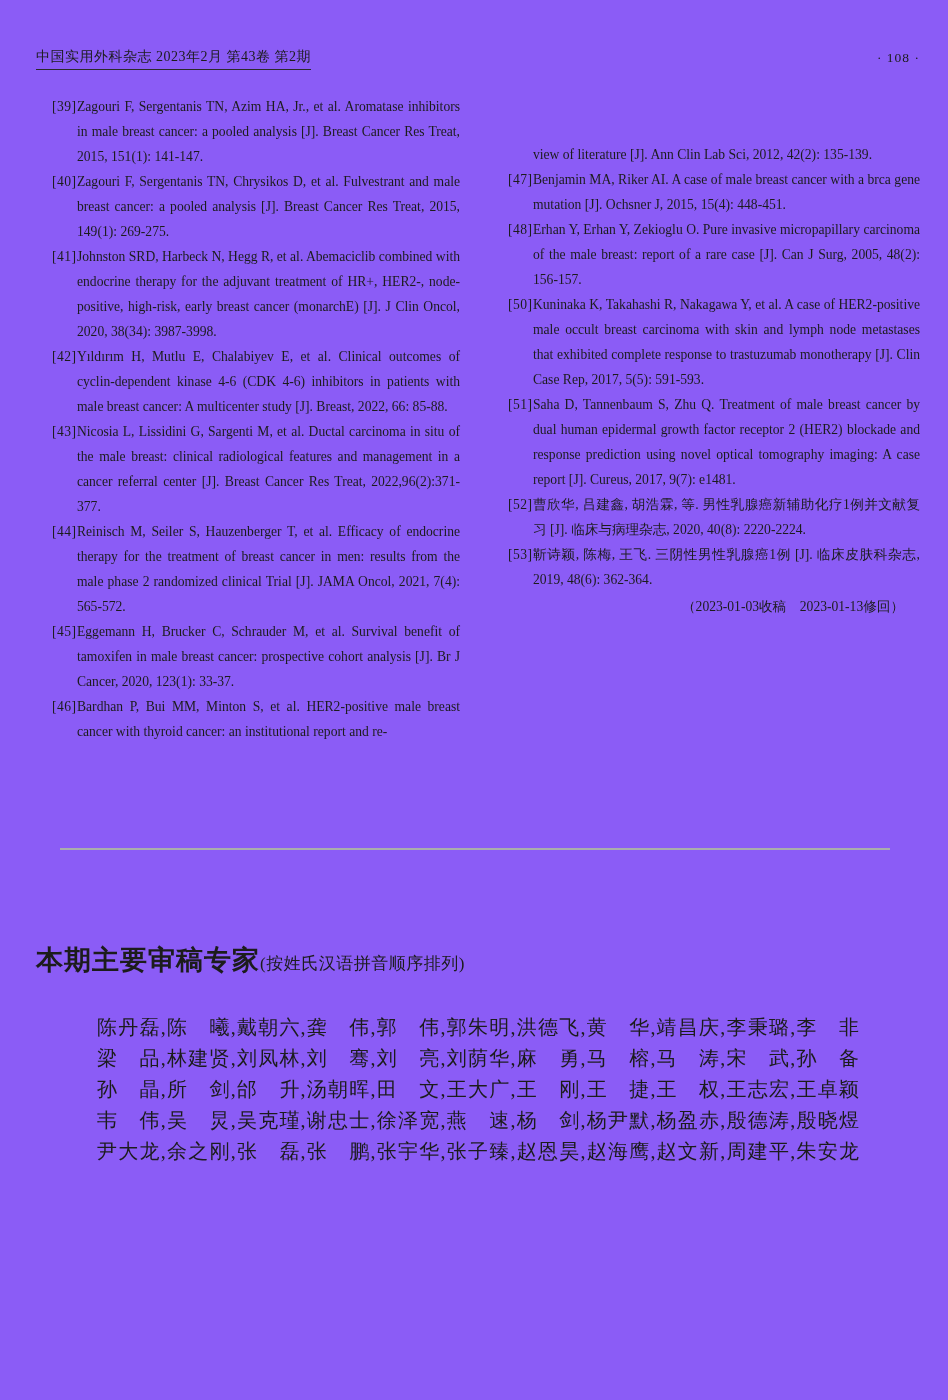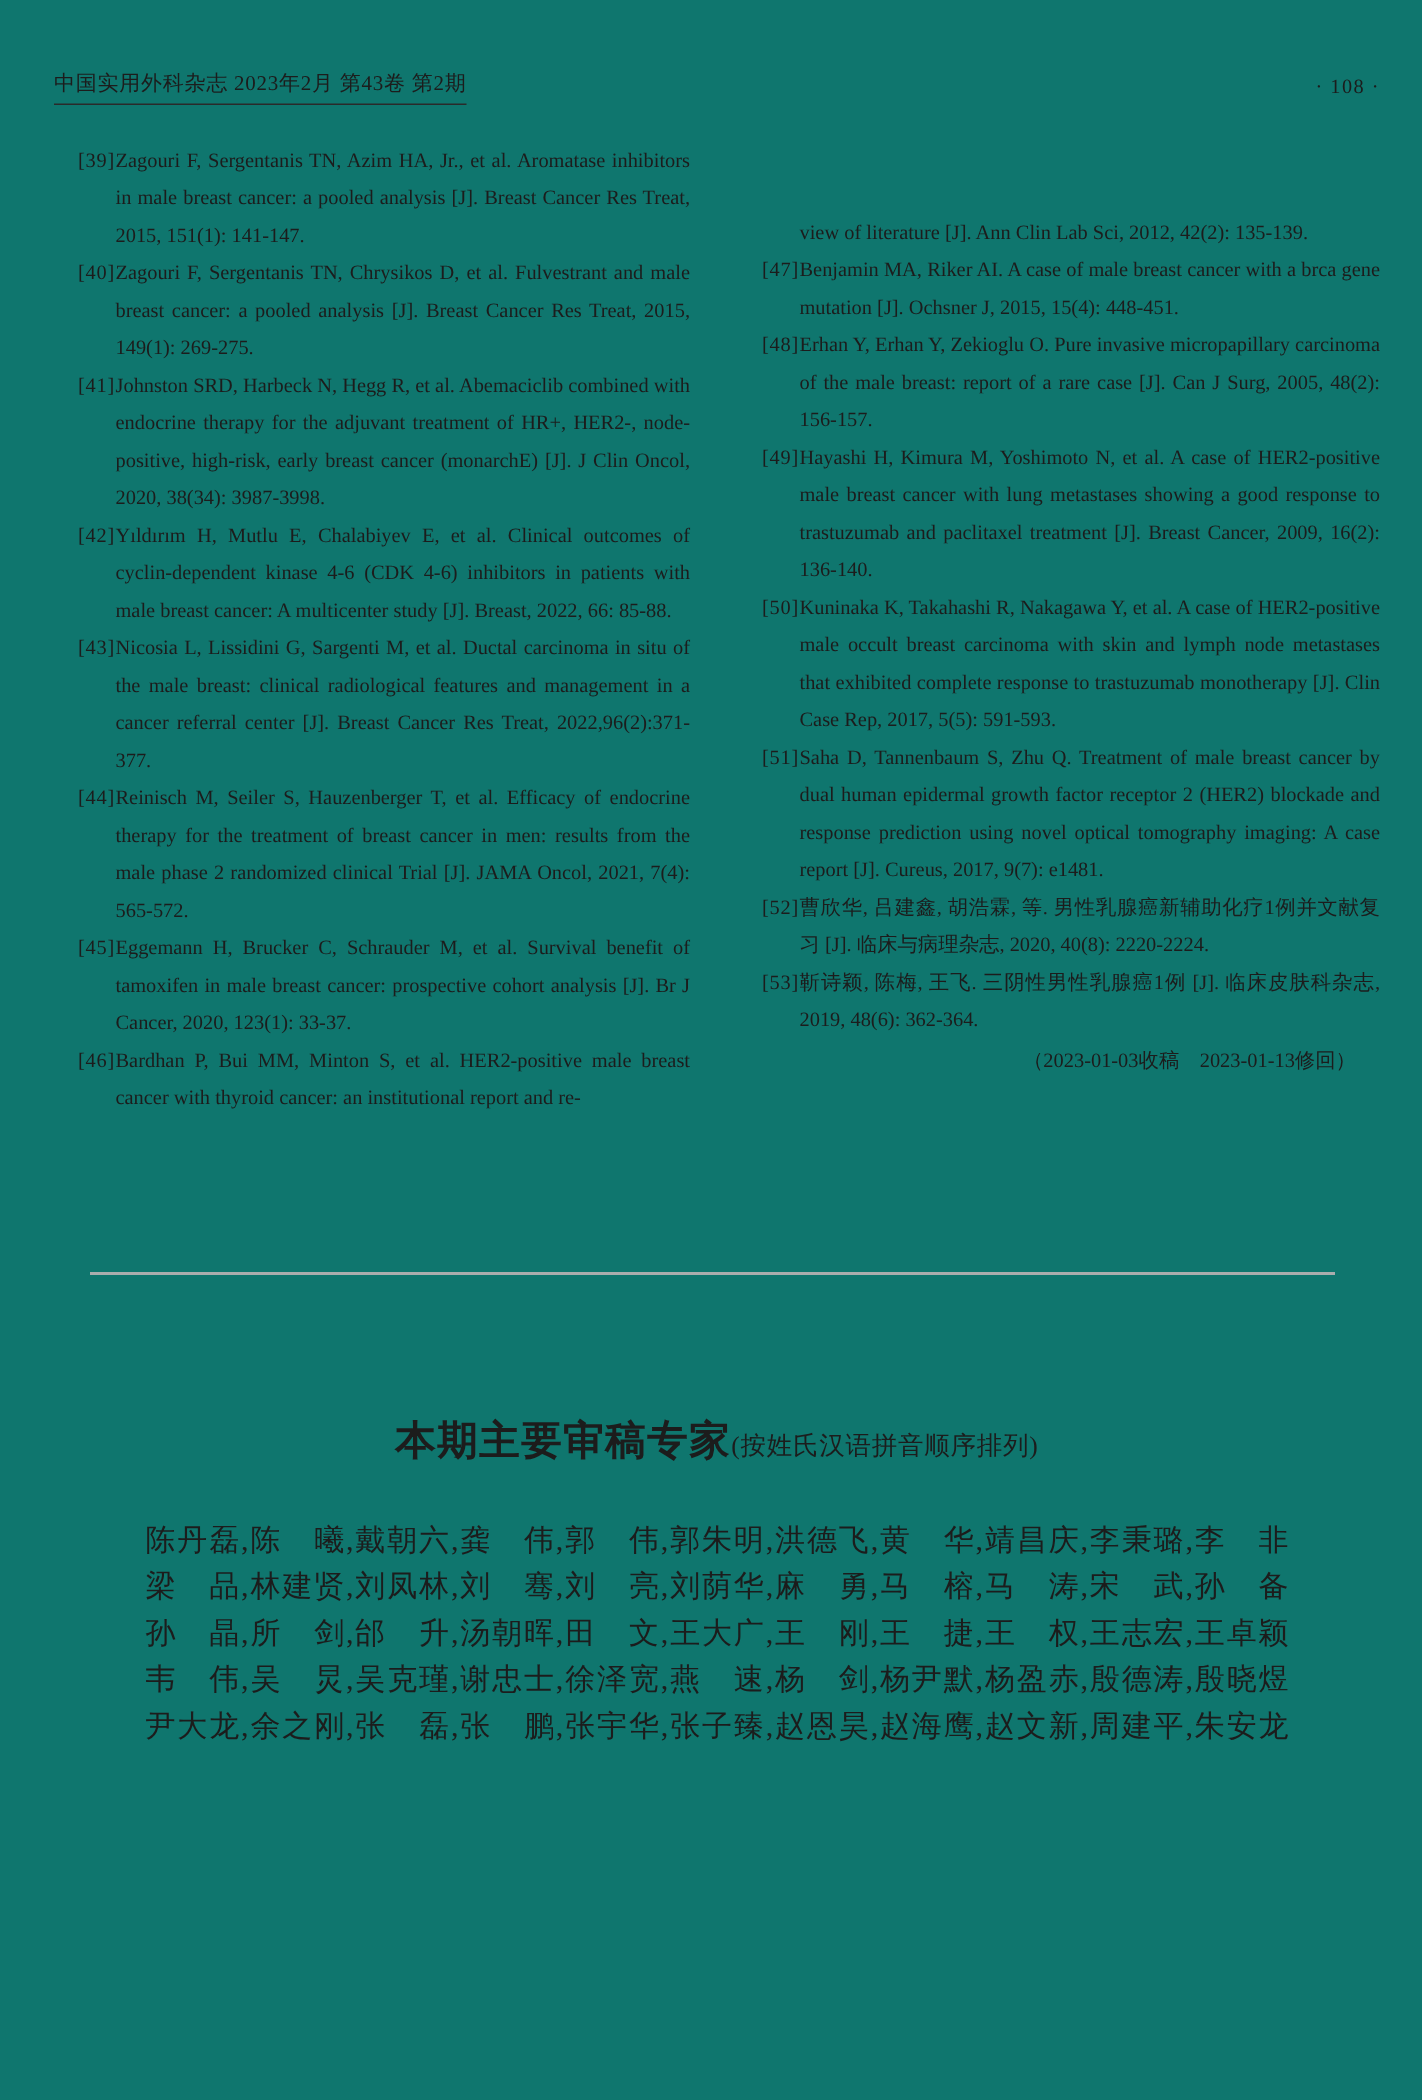--- a/index.html
+++ b/index.html
@@ -1,20 +1,20 @@
 <!DOCTYPE html>
 <html><head>
 <meta charset="utf-8">
 <style>
   html,body{margin:0;padding:0;background:#e8e8e8;}
   .page{
     position:relative;
     width:948px;height:1400px;
     margin:0 auto;
-    background:#0f766e;
+    background:#8b5cf6;
     color:#1c1c1c;
     font-family:"Liberation Serif","DejaVu Serif",serif;
     box-sizing:border-box;
     padding:48px 28px 0 36px;
     overflow:hidden;
   }
   
   .header{
     display:flex;justify-content:space-between;align-items:flex-end;
     font-size:14px;line-height:18px;
@@ -53,21 +53,21 @@
   }
   
   .divider{
     height:2px;
     background:#aaadad;
     margin:104px 30px 0 24px;
   }
   
   .reviewers-title{
     margin-top:92px;
-    text-align:center;
+    text-align:left;
     white-space:nowrap;
   }
   .reviewers-title .main{
     font-family:"Liberation Sans","DejaVu Sans",sans-serif;
     font-weight:700;
     font-size:27px;
     letter-spacing:1px;
   }
   .reviewers-title .sub{
     font-size:17px;
@@ -139,24 +139,20 @@
       </div>
       <div class="ref">
         <span class="num">[47]</span>
         <span>Benjamin MA, Riker AI. A case of male breast cancer with a brca gene mutation [J]. Ochsner J, 2015, 15(4): 448-451.</span>
       </div>
       <div class="ref">
         <span class="num">[48]</span>
         <span>Erhan Y, Erhan Y, Zekioglu O. Pure invasive micropapillary carcinoma of the male breast: report of a rare case [J]. Can J Surg, 2005, 48(2): 156-157.</span>
       </div>
       <div class="ref">
-        <span class="num">[49]</span>
-        <span>Hayashi H, Kimura M, Yoshimoto N, et al. A case of HER2-positive male breast cancer with lung metastases showing a good response to trastuzumab and paclitaxel treatment [J]. Breast Cancer, 2009, 16(2): 136-140.</span>
-      </div>
-      <div class="ref">
         <span class="num">[50]</span>
         <span>Kuninaka K, Takahashi R, Nakagawa Y, et al. A case of HER2-positive male occult breast carcinoma with skin and lymph node metastases that exhibited complete response to trastuzumab monotherapy [J]. Clin Case Rep, 2017, 5(5): 591-593.</span>
       </div>
       <div class="ref">
         <span class="num">[51]</span>
         <span>Saha D, Tannenbaum S, Zhu Q. Treatment of male breast cancer by dual human epidermal growth factor receptor 2 (HER2) blockade and response prediction using novel optical tomography imaging: A case report [J]. Cureus, 2017, 9(7): e1481.</span>
       </div>
       <div class="ref">
         <span class="num">[52]</span>
         <span>曹欣华, 吕建鑫, 胡浩霖, 等. 男性乳腺癌新辅助化疗1例并文献复习 [J]. 临床与病理杂志, 2020, 40(8): 2220-2224.</span>

